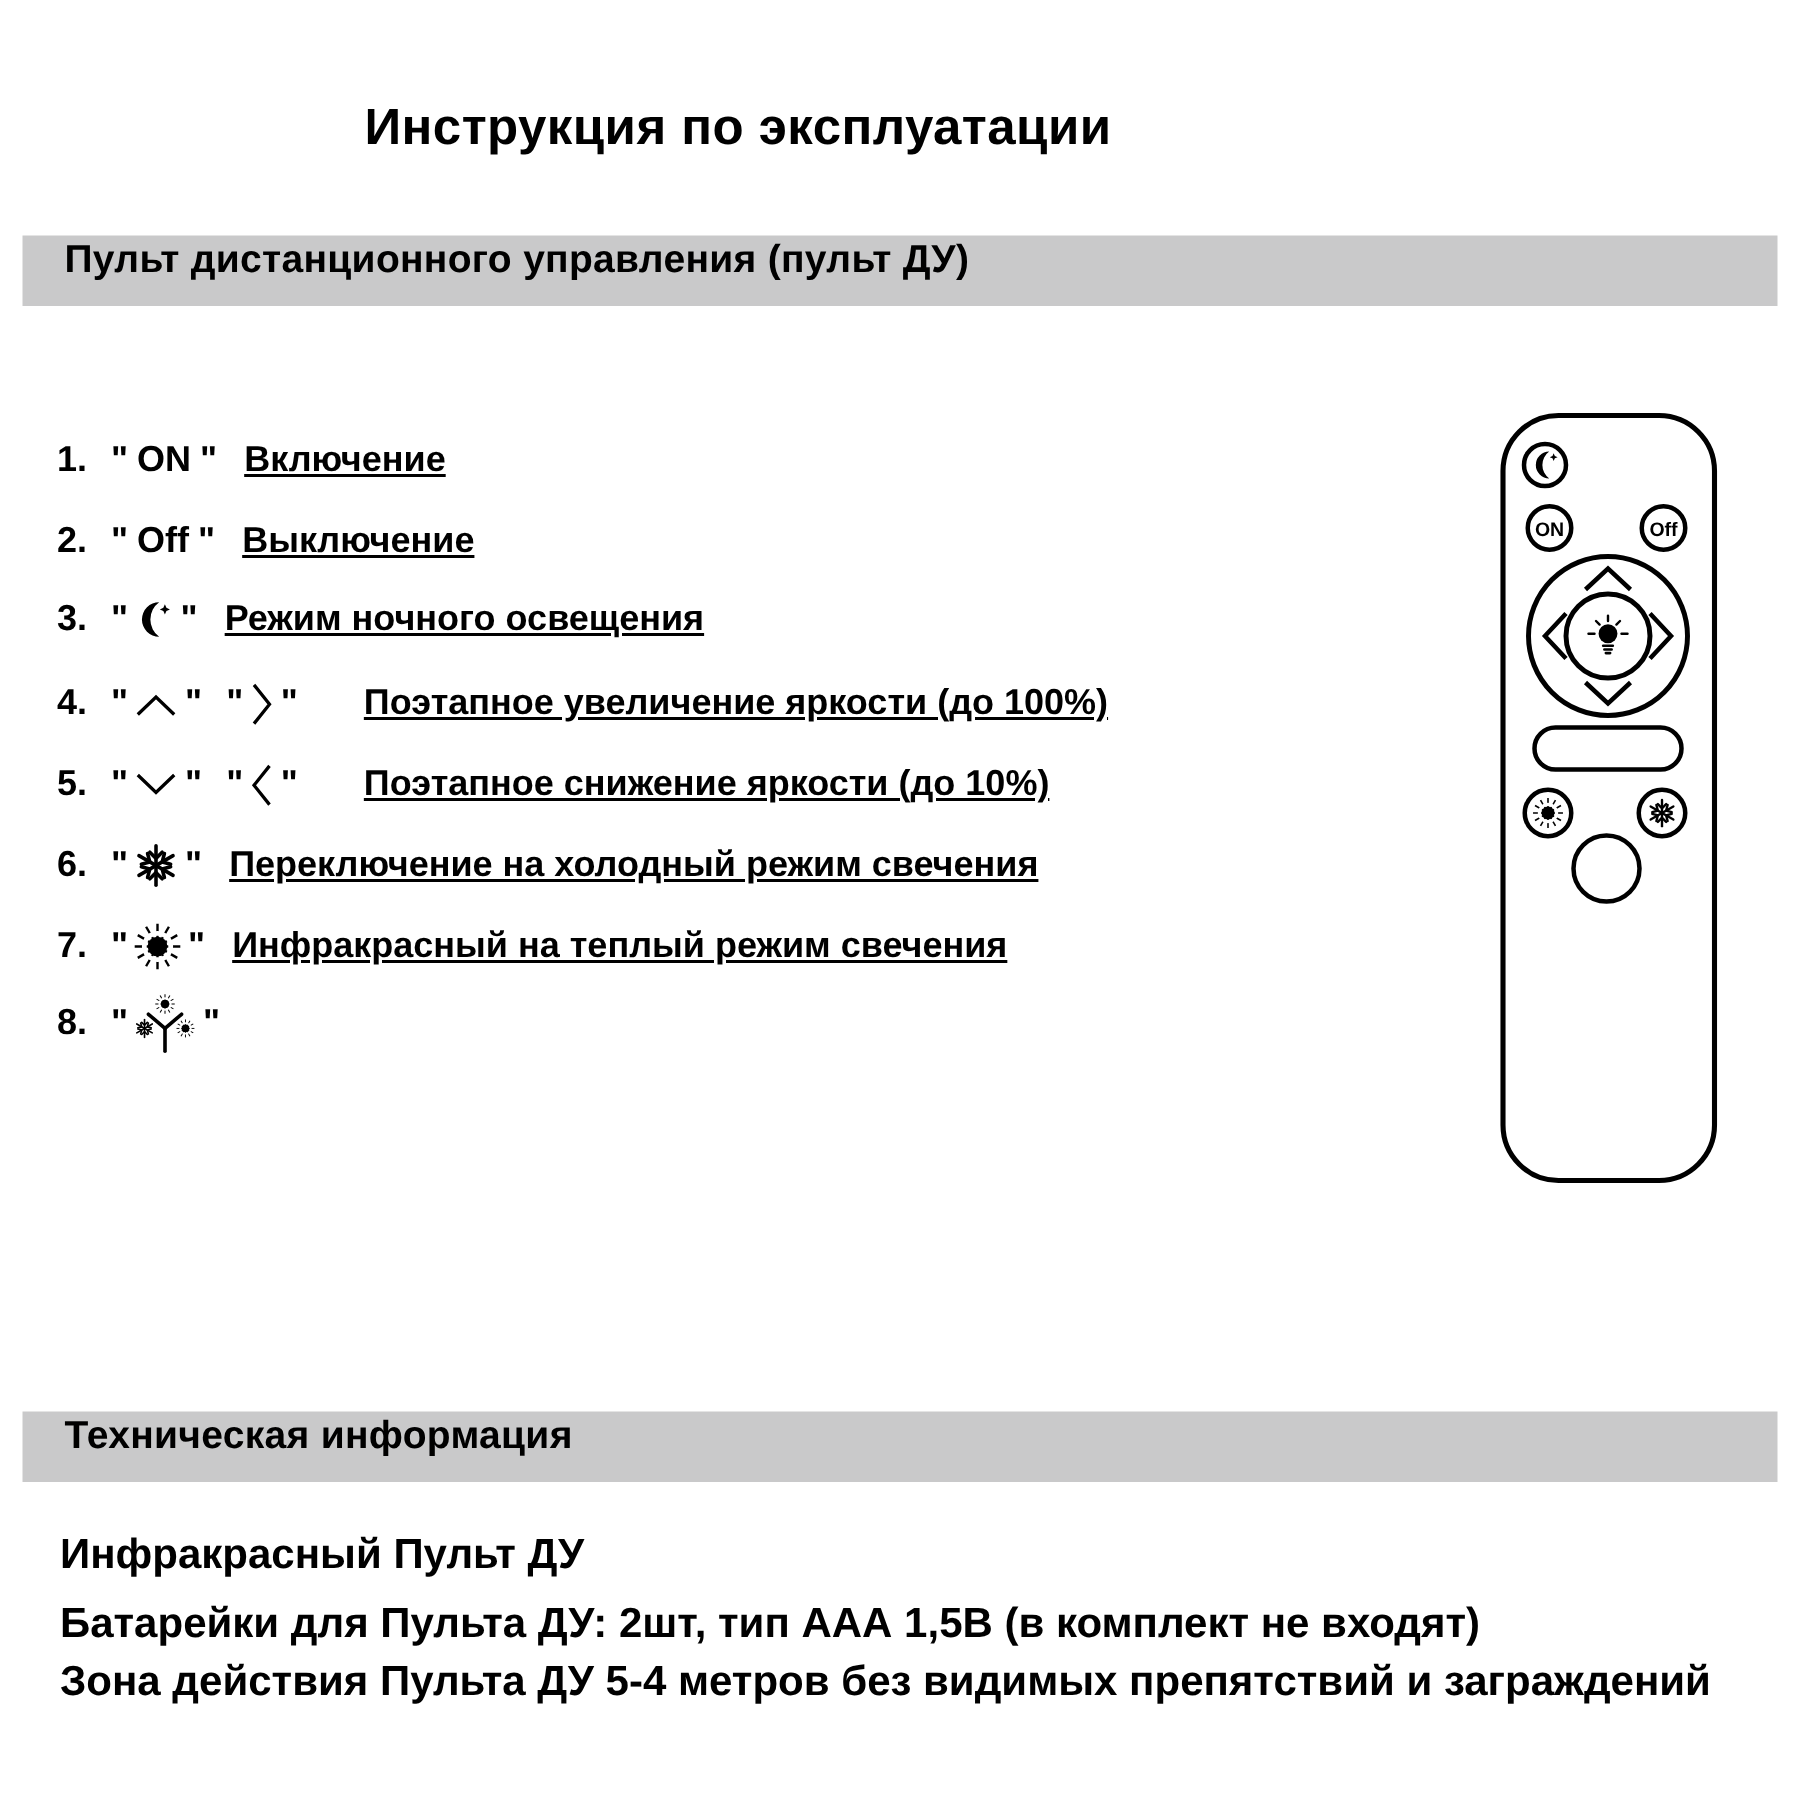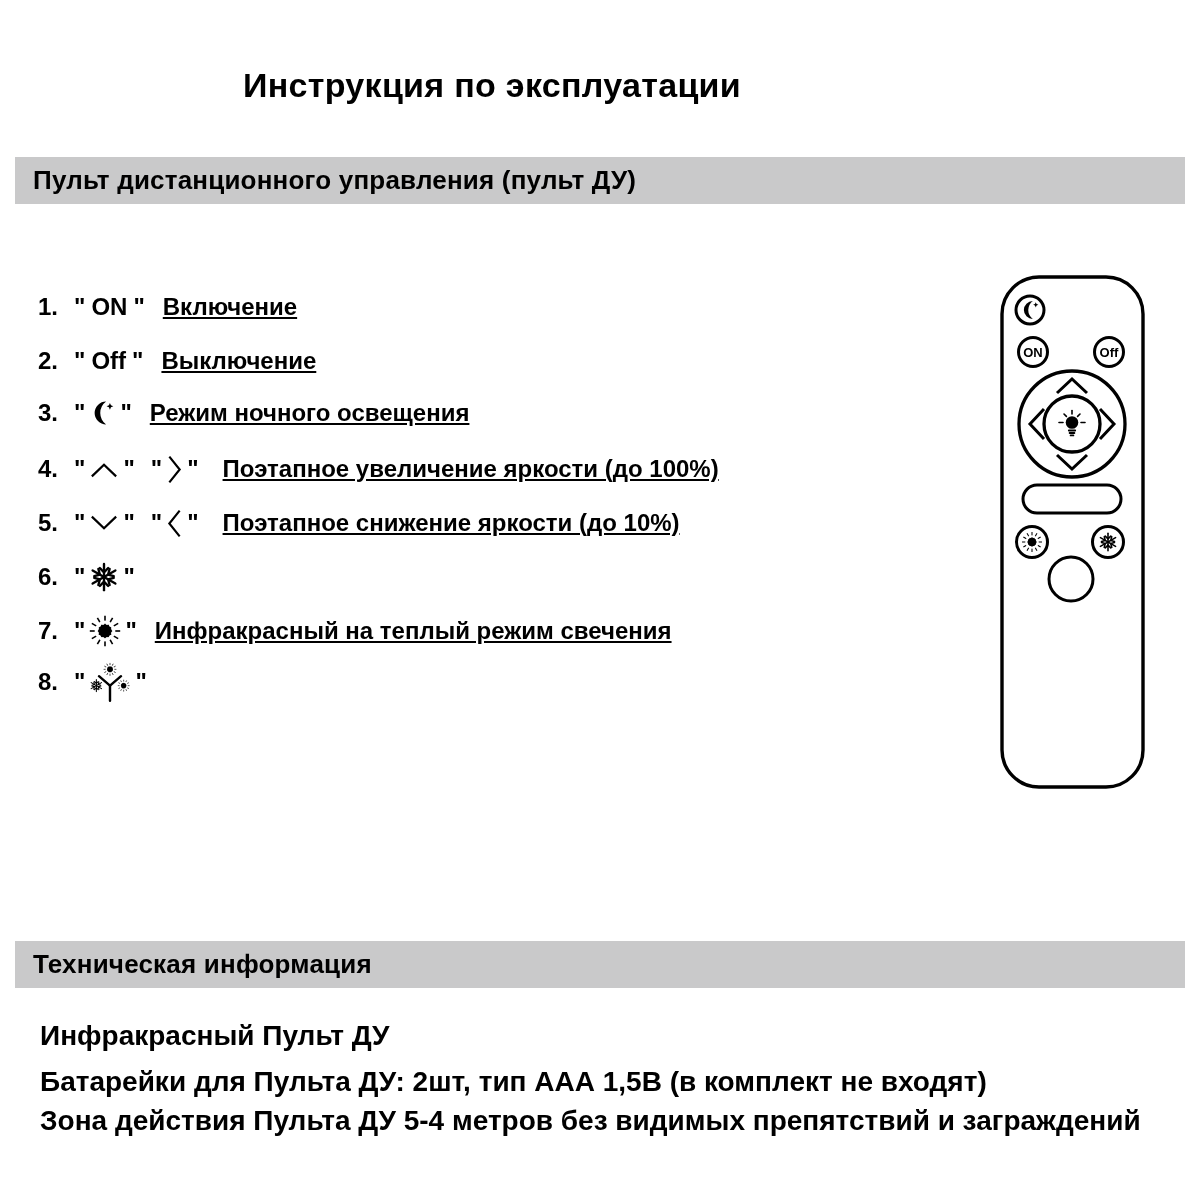--- a/index.html
+++ b/index.html
@@ -7,34 +7,34 @@
     width:1200px;height:1200px;position:relative;background:#ffffff;
     font-family:"Liberation Sans",sans-serif;font-weight:bold;color:#000;
     overflow:hidden;
   }
   .title{
     position:absolute;top:66px;left:0;width:984px;text-align:center;
     font-size:34px;margin:0;letter-spacing:.3px;
   }
   .section-bar{
     position:absolute;left:15px;width:1170px;height:47px;background:#c9c9ca;
-    display:flex;align-items:center;padding-left:18px;box-sizing:border-box;
+    display:flex;align-items:flex-start;padding-left:28px;box-sizing:border-box;
     font-size:26px;letter-spacing:.2px;
   }
   .bar-remote{top:157px;}
   .bar-tech{top:941px;}
   .row{
     position:absolute;left:38px;display:flex;align-items:center;height:44px;
     font-size:24px;white-space:nowrap;
   }
   .num{width:32px;flex:0 0 auto;}
   .q{margin:0 4px;flex:0 0 auto;}
   .code{margin:0 2px;flex:0 0 auto;}
   .txt{margin-left:14px;flex:0 0 auto;text-decoration:underline;}
-  .txt.wide{margin-left:20px;}
+  .txt.wide{margin-left:40px;}
   .gap{width:8px;flex:0 0 auto;}
   .ic{flex:0 0 auto;display:block;}
   .row8{align-items:flex-start;height:auto;}
   .row8 .num,.row8 .q{padding-top:6px;}
   .txt2{margin-left:14px;}
   .txt2 span{display:block;line-height:33px;font-size:24px;}
   .tech-line{position:absolute;left:40px;font-size:28px;line-height:30px;white-space:nowrap;}
   .remote{position:absolute;left:988px;top:268px;}
   svg{overflow:visible;}
 </style>
@@ -178,20 +178,21 @@
   <span class="txt wide">Поэтапное снижение яркости (до 10%)</span>
 </div>
 
 <div class="row" style="top:555px">
   <span class="num">6.</span>
   <span class="q">"</span>
   <svg class="ic" width="30" height="30" viewBox="0 0 24 24">
       <use href="#sym-snowflake"></use>
     </svg>
   <span class="q">"</span>
+  <span class="txt">Переключение на холодный режим свечения</span>
 </div>
 
 <div class="row" style="top:609px">
   <span class="num">7.</span>
   <span class="q">"</span>
   <svg class="ic" width="32" height="32" viewBox="0 0 24 24">
       <use href="#sym-sun"></use>
     </svg>
   <span class="q">"</span>
   <span class="txt">Инфракрасный на теплый режим свечения</span>

